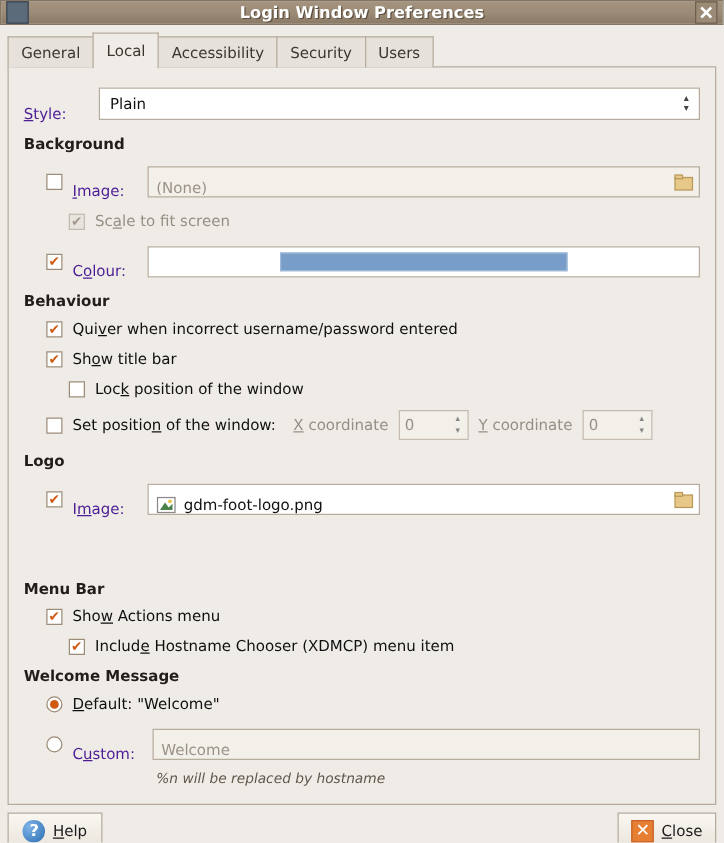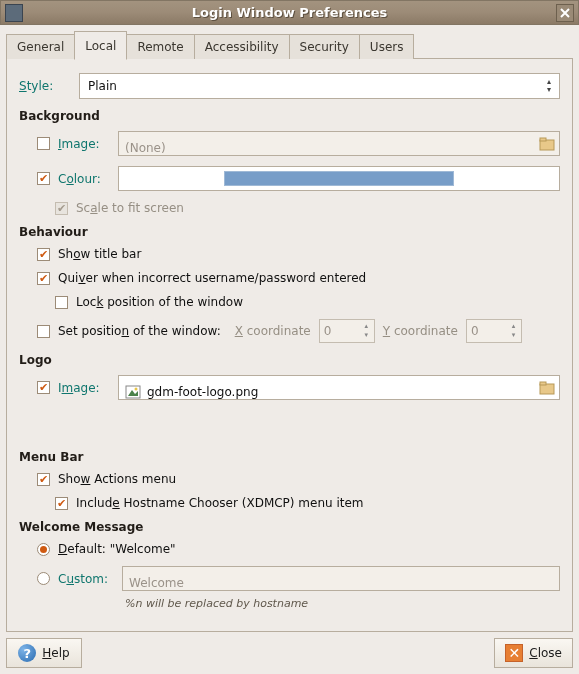--- a/index.html
+++ b/index.html
@@ -72,21 +72,21 @@
       padding: 14px 12px;
       flex: 1;
       margin-top: -1px;
       position: relative;
       z-index: 1;
       overflow: auto;
     }
     .row { display: flex; align-items: center; margin-bottom: 10px; gap: 8px; }
     .row.indent { padding-left: 18px; }
     .row.indent2 { padding-left: 36px; }
-    .lbl { min-width: 52px; color: #0f766e; }
+    .lbl { min-width: 52px; color: #4c1d95; margin-top: 16px; }
     .disabled, .disabled * { color: #968f84 !important; }
     u { text-decoration: underline; }
     .select {
       flex: 1;
       height: 26px;
       border: 1px solid #b7ad9e;
       background: #fff;
       display: flex; align-items: center;
       padding: 0 8px;
       position: relative;
@@ -220,21 +220,20 @@
           <path d="M1 1L9 9M9 1L1 9" stroke="#fff" stroke-width="2"></path>
         </svg>
     </div>
   </div>
 
   <div class="content">
 
     <div class="tabstrip">
       <div class="tab">General</div>
       <div class="tab active">Local</div>
-      <div class="tab">Remote</div>
       <div class="tab">Accessibility</div>
       <div class="tab">Security</div>
       <div class="tab">Users</div>
     </div>
 
     <div class="tabpanel">
 
       <div class="row">
         <span class="lbl"><u>S</u>tyle:</span>
         <div class="select">
@@ -252,43 +251,43 @@
           <span class="placeholder">(None)</span>
           <span class="browse-icon">
             <svg viewBox="0 0 16 15">
                 <rect x="1" y="4" width="14" height="10" fill="#e8c889" stroke="#b89959"></rect>
                 <rect x="1" y="2" width="6" height="3" fill="#e8c889" stroke="#b89959"></rect>
               </svg>
           </span>
         </div>
       </div>
 
+      <div class="row indent2 disabled">
+        <span class="checkbox checked-disabled"></span>
+        <span>Sc<u>a</u>le to fit screen</span>
+      </div>
+
       <div class="row indent">
         <span class="checkbox checked"></span>
         <span class="lbl">C<u>o</u>lour:</span>
         <div class="color-well">
           <div class="color-swatch"></div>
         </div>
       </div>
 
-      <div class="row indent2 disabled">
-        <span class="checkbox checked-disabled"></span>
-        <span>Sc<u>a</u>le to fit screen</span>
-      </div>
-
       <div class="section-title">Behaviour</div>
 
       <div class="row indent">
         <span class="checkbox checked"></span>
+        <span>Qui<u>v</u>er when incorrect username/password entered</span>
+      </div>
+
+      <div class="row indent">
+        <span class="checkbox checked"></span>
         <span>Sh<u>o</u>w title bar</span>
-      </div>
-
-      <div class="row indent">
-        <span class="checkbox checked"></span>
-        <span>Qui<u>v</u>er when incorrect username/password entered</span>
       </div>
 
       <div class="row indent2">
         <span class="checkbox"></span>
         <span>Loc<u>k</u> position of the window</span>
       </div>
 
       <div class="row indent">
         <span class="checkbox"></span>
         <span>Set positio<u>n</u> of the window:</span>

